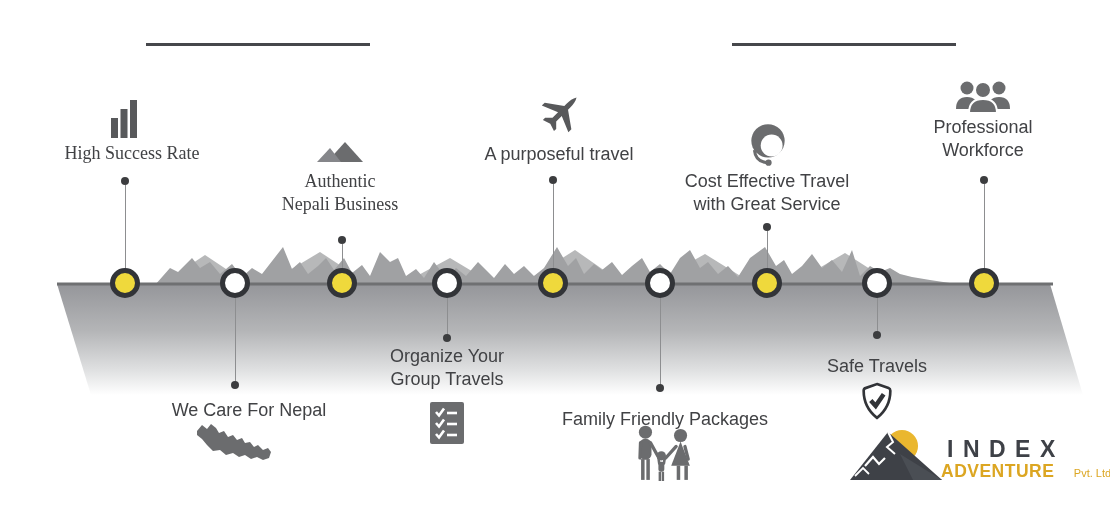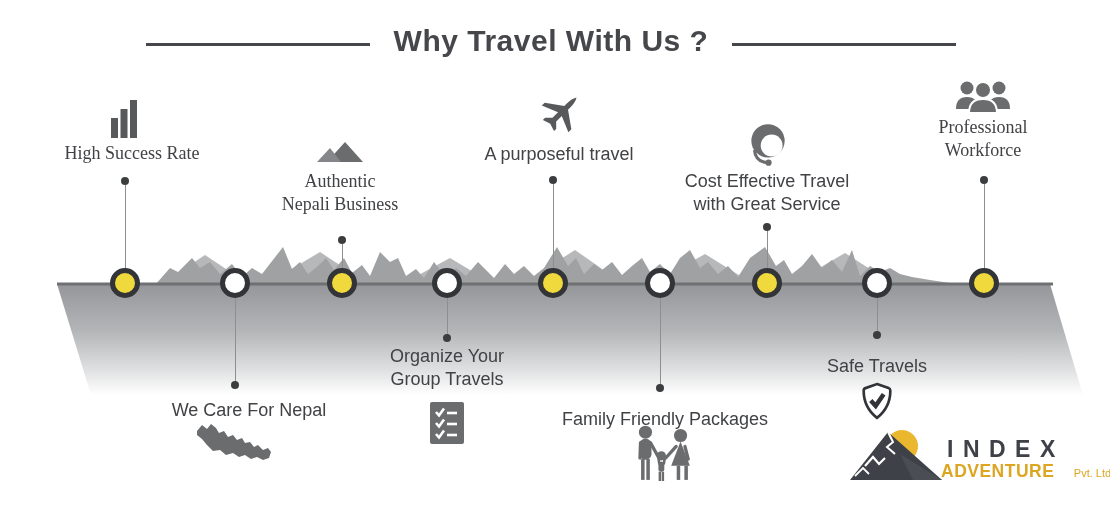--- a/index.html
+++ b/index.html
@@ -46,23 +46,20 @@
       <polygon points="400,285 450,258 495,285"></polygon>
       <polygon points="520,285 575,250 625,285"></polygon>
       <polygon points="650,285 705,254 755,285"></polygon>
       <polygon points="790,285 845,253 895,285"></polygon>
     </g>
     <polygon fill="var(--mountain-front)" points="155,285 170,268 178,272 192,258 200,268 210,262 220,274 232,264 242,277 252,268 262,274 283,247 292,269 300,262 308,274 318,266 326,258 334,270 344,258 352,273 362,265 370,276 380,252 390,262 398,258 406,276 416,269 424,278 434,262 440,270 447,278 456,268 466,276 478,262 486,270 494,278 505,264 514,274 524,266 534,276 544,268 557,247 568,266 576,258 584,274 594,264 602,270 612,262 622,275 632,266 642,258 650,272 660,264 670,274 680,258 690,250 700,268 708,262 718,274 728,266 738,277 750,258 765,247 776,266 784,260 792,274 802,266 812,254 822,268 832,260 842,272 852,250 860,276 870,266 880,272 890,268 900,274 912,277 930,280 963,285"></polygon>
     <polygon fill="url(#bandGrad)" points="57,284 1050,284 1083,395 91,395"></polygon>
     <line x1="57" y1="284" x2="1053" y2="284" stroke="var(--timeline-line)" stroke-width="3"></line>
   </svg>
 
-  <div class="title-wrap">
-    <h1 class="title-text">Why Travel With Us ?</h1>
-  </div>
   <div class="title-line" style="left:146px;top:43px;width:224px;"></div>
   <div class="title-line" style="left:732px;top:43px;width:224px;"></div>
 
   <div class="feature">
     <svg class="abs" style="left:109px;top:99px;" width="30" height="39" viewBox="0 0 30 39" fill="var(--icon-dark)">
       <rect x="2" y="19" width="7" height="20"></rect>
         <rect x="11.5" y="10" width="7" height="29"></rect>
         <rect x="21" y="1" width="7" height="38"></rect>
     </svg>
     <div class="label" style="left:132px;top:142px;font-family:Liberation Serif, serif;">High Success Rate</div>
@@ -184,21 +181,21 @@
 
   <div class="feature">
     <svg class="abs" style="left:954px;top:78px;" width="58" height="44" viewBox="0 0 58 42" fill="var(--icon-gray)">
       <circle cx="13" cy="9" r="6.5"></circle>
         <path d="M2,30 q0,-12 11,-12 q11,0 11,12 z"></path>
       <circle cx="45" cy="9" r="6.5"></circle>
         <path d="M34,30 q0,-12 11,-12 q11,0 11,12 z"></path>
       <circle cx="29" cy="11" r="8" stroke="#fff" stroke-width="2"></circle>
       <path d="M15,34 q0,-14 14,-14 q14,0 14,14 z" stroke="#fff" stroke-width="2"></path>
     </svg>
-    <div class="label" style="left:983px;top:116px;font-family:Liberation Serif, serif;">Professional
+    <div class="label" style="left:983px;top:116px;">Professional
 Workforce</div>
     <div class="dot" style="left:980px;top:176px;"></div>
     <div class="connector" style="left:983.5px;top:184px;height:85px;"></div>
     <div class="node yellow" style="left:969px;top:268px;"></div>
   </div>
 
   <svg class="abs" style="left:845px;top:424px;z-index:2;" width="100" height="58" viewBox="0 0 100 58">
     <circle cx="57" cy="22" r="16" fill="var(--logo-sun)"></circle>
     <polygon points="5,56 43,8 97,56" fill="var(--logo-dark)"></polygon>
     <polygon points="55,30 97,56 68,56" fill="#4a4e54"></polygon>

